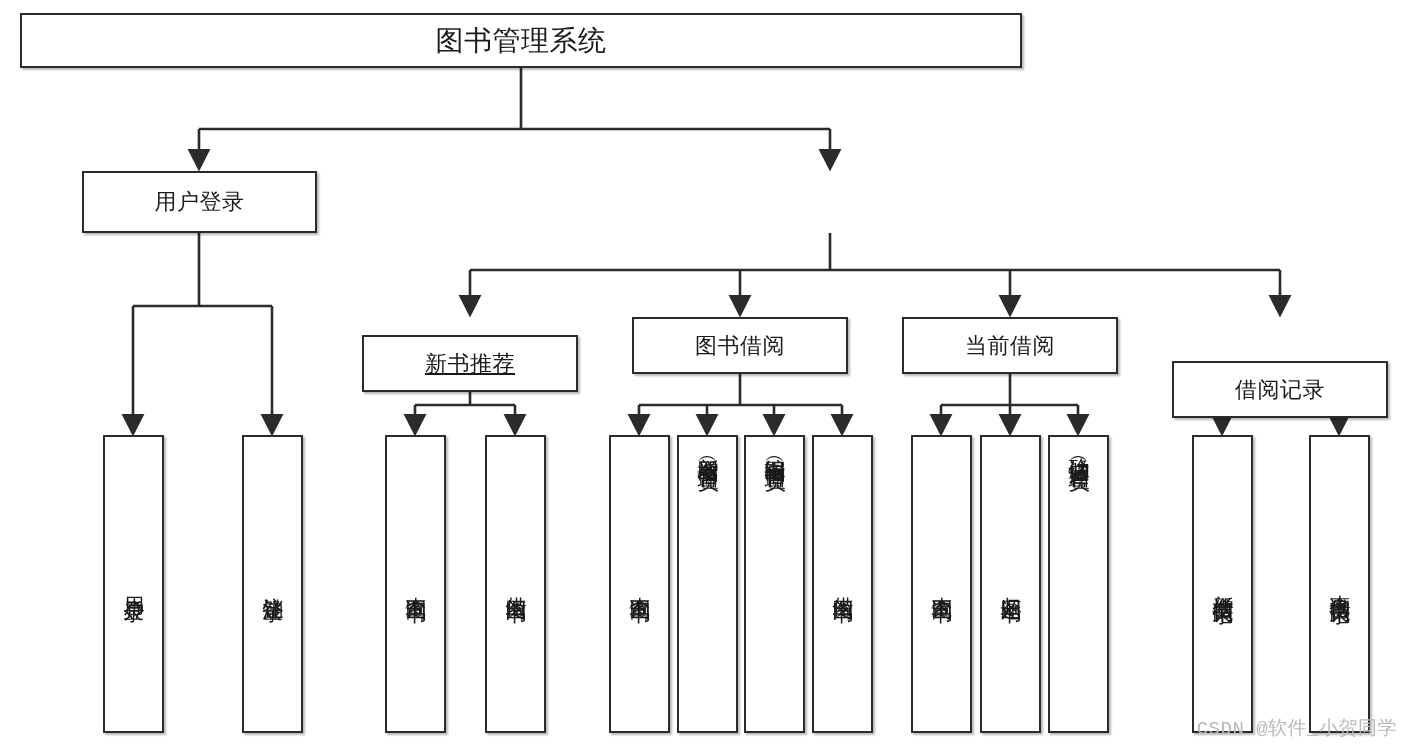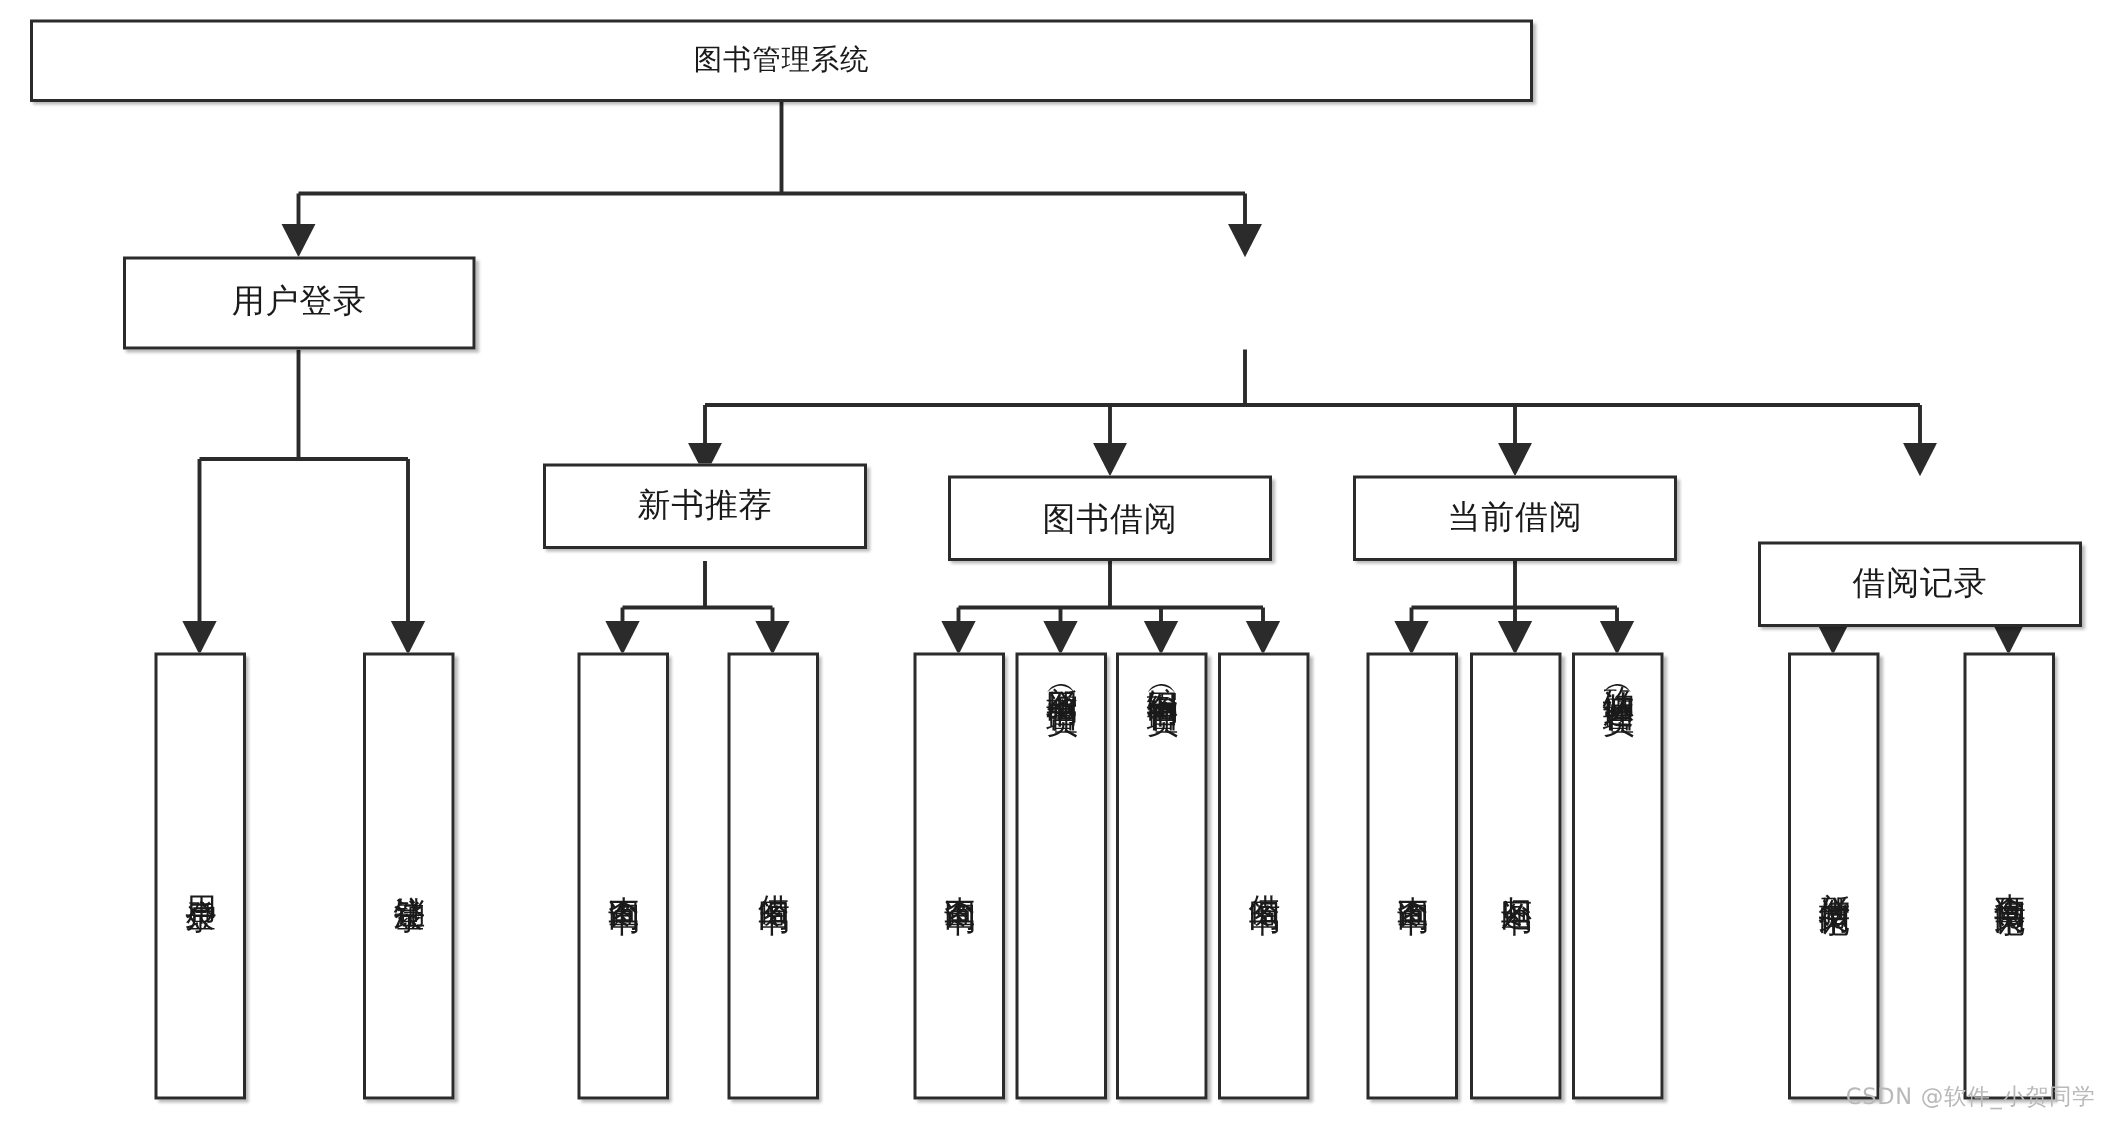--- a/index.html
+++ b/index.html
@@ -35,21 +35,21 @@
     align-items: center;
     justify-content: center;
     color: #1a1a1a;
   }
   .node .label {
     font-size: 22px;
     line-height: 1.05;
     letter-spacing: 0.5px;
     white-space: nowrap;
   }
-  .node.root .label { font-size: 19px; }
+  .node.root .label { font-size: 28px; }
   .node.leaf {
     align-items: flex-start;
     padding-top: 4px;
   }
   .node.leaf .label {
     writing-mode: vertical-rl;
     text-orientation: upright;
     font-size: 21px;
     line-height: 1.28;
     letter-spacing: 2px;
@@ -57,25 +57,26 @@
     max-height: 290px;
   }
   .node.leaf.center-v {
     align-items: center;
     padding-top: 0;
   }
   .watermark {
     position: absolute;
     right: 8px;
     bottom: 6px;
-    font-size: 15px;
+    font-size: 19px;
     color: #b9b9b9;
     letter-spacing: 0.5px;
     white-space: nowrap;
     user-select: none;
+    font-family: Liberation Mono, monospace;
   }
 </style>
 </head>
 <body>
 
 <div id="canvas">
 
   <svg class="wires" viewBox="0 0 1405 747">
     <defs>
       <marker id="arrow" markerWidth="11" markerHeight="11" refX="4.2" refY="5" orient="auto" markerUnits="strokeWidth">
@@ -127,21 +128,21 @@
   </svg>
 
   <div class="node root" style="left:20px; top:13px; width:1002px; height:55px;">
     <span class="label">图书管理系统</span>
   </div>
 
   <div class="node" style="left:82px; top:171px; width:235px; height:62px;">
     <span class="label">用户登录</span>
   </div>
 
-  <div class="node" style="left:362px; top:309px; width:216px; height:57px;">
+  <div class="node" style="left:362px; top:335px; width:216px; height:57px;text-decoration:underline;">
     <span class="label">新书推荐</span>
   </div>
   <div class="node" style="left:632px; top:317px; width:216px; height:57px;font-family:Liberation Serif, serif;">
     <span class="label">图书借阅</span>
   </div>
   <div class="node" style="left:902px; top:317px; width:216px; height:57px;">
     <span class="label">当前借阅</span>
   </div>
   <div class="node" style="left:1172px; top:317px; width:216px; height:57px;margin-top:44px;">
     <span class="label">借阅记录</span>

